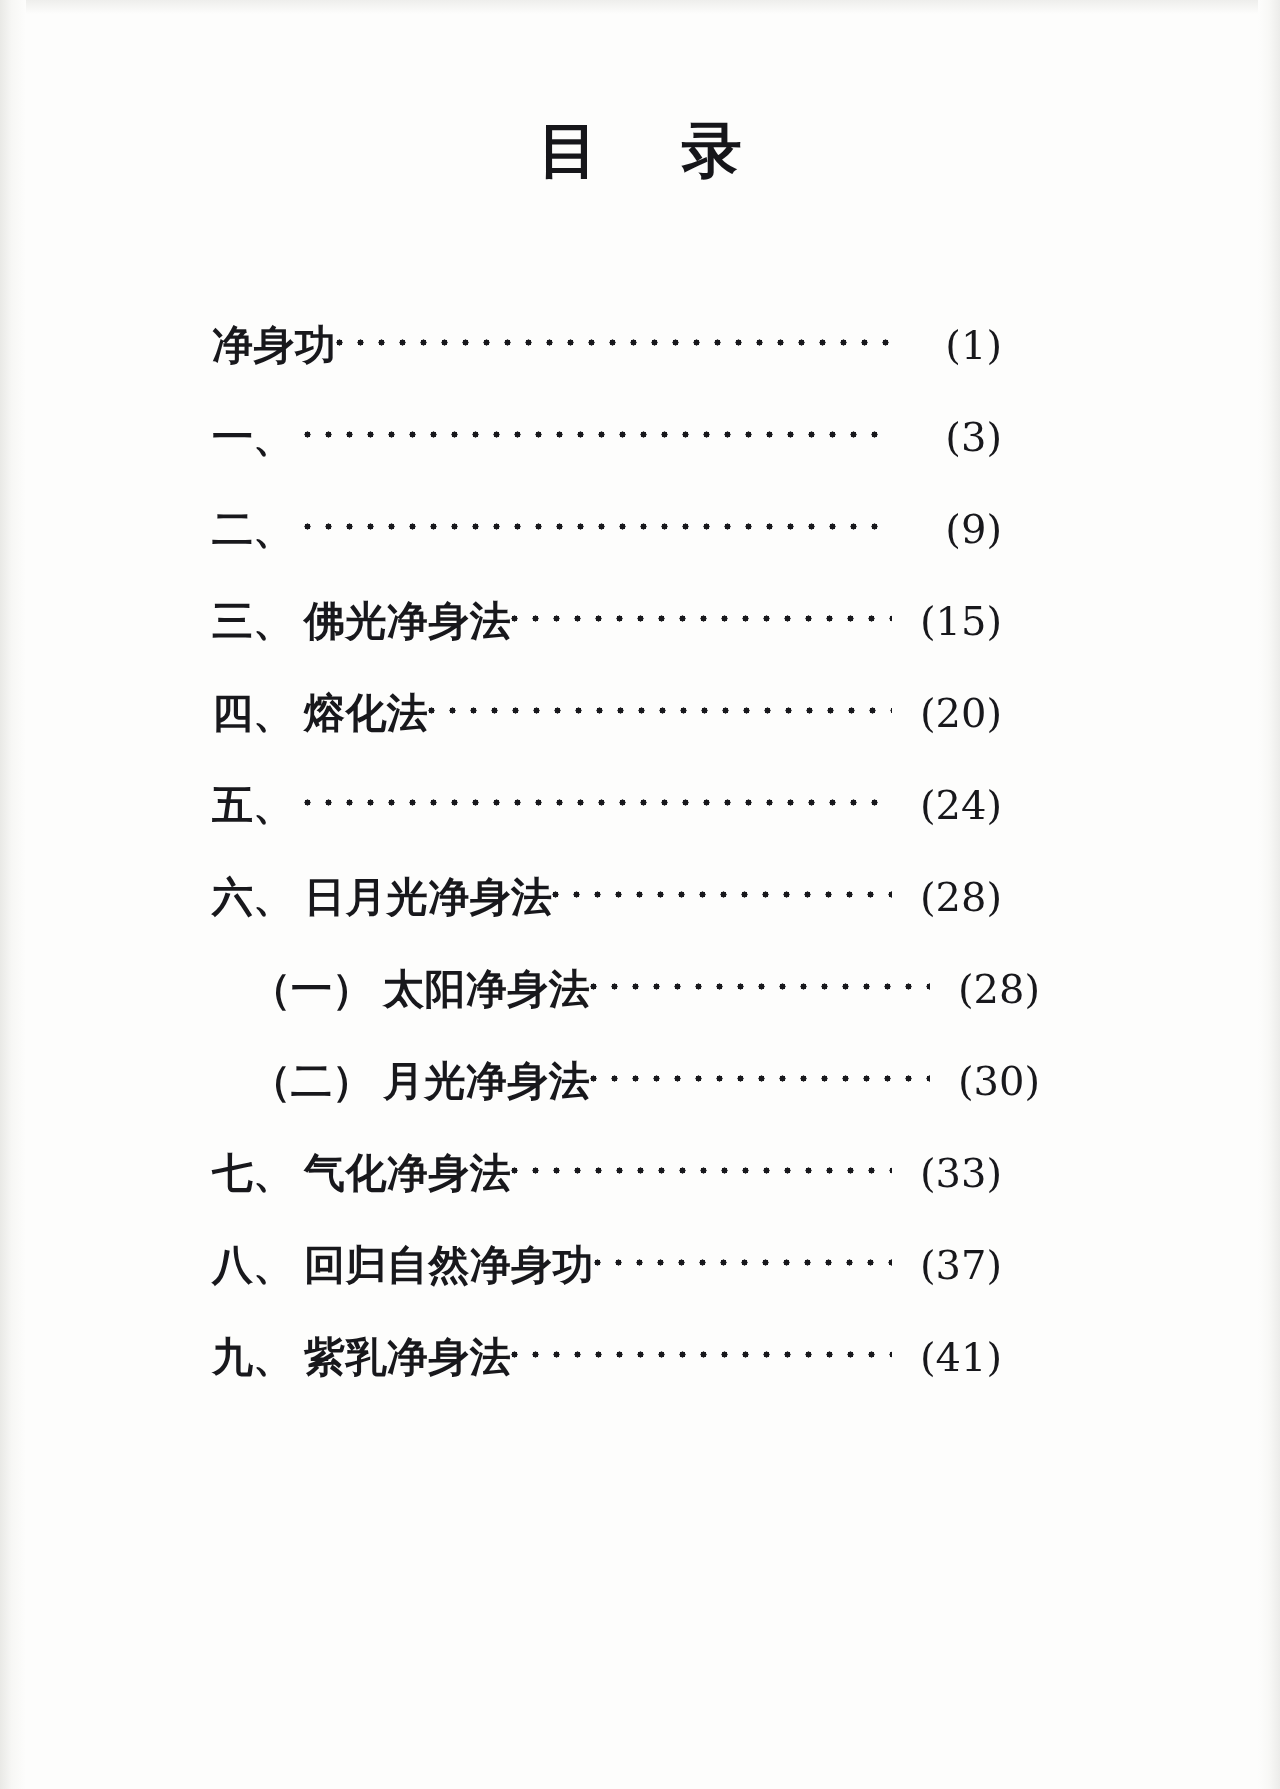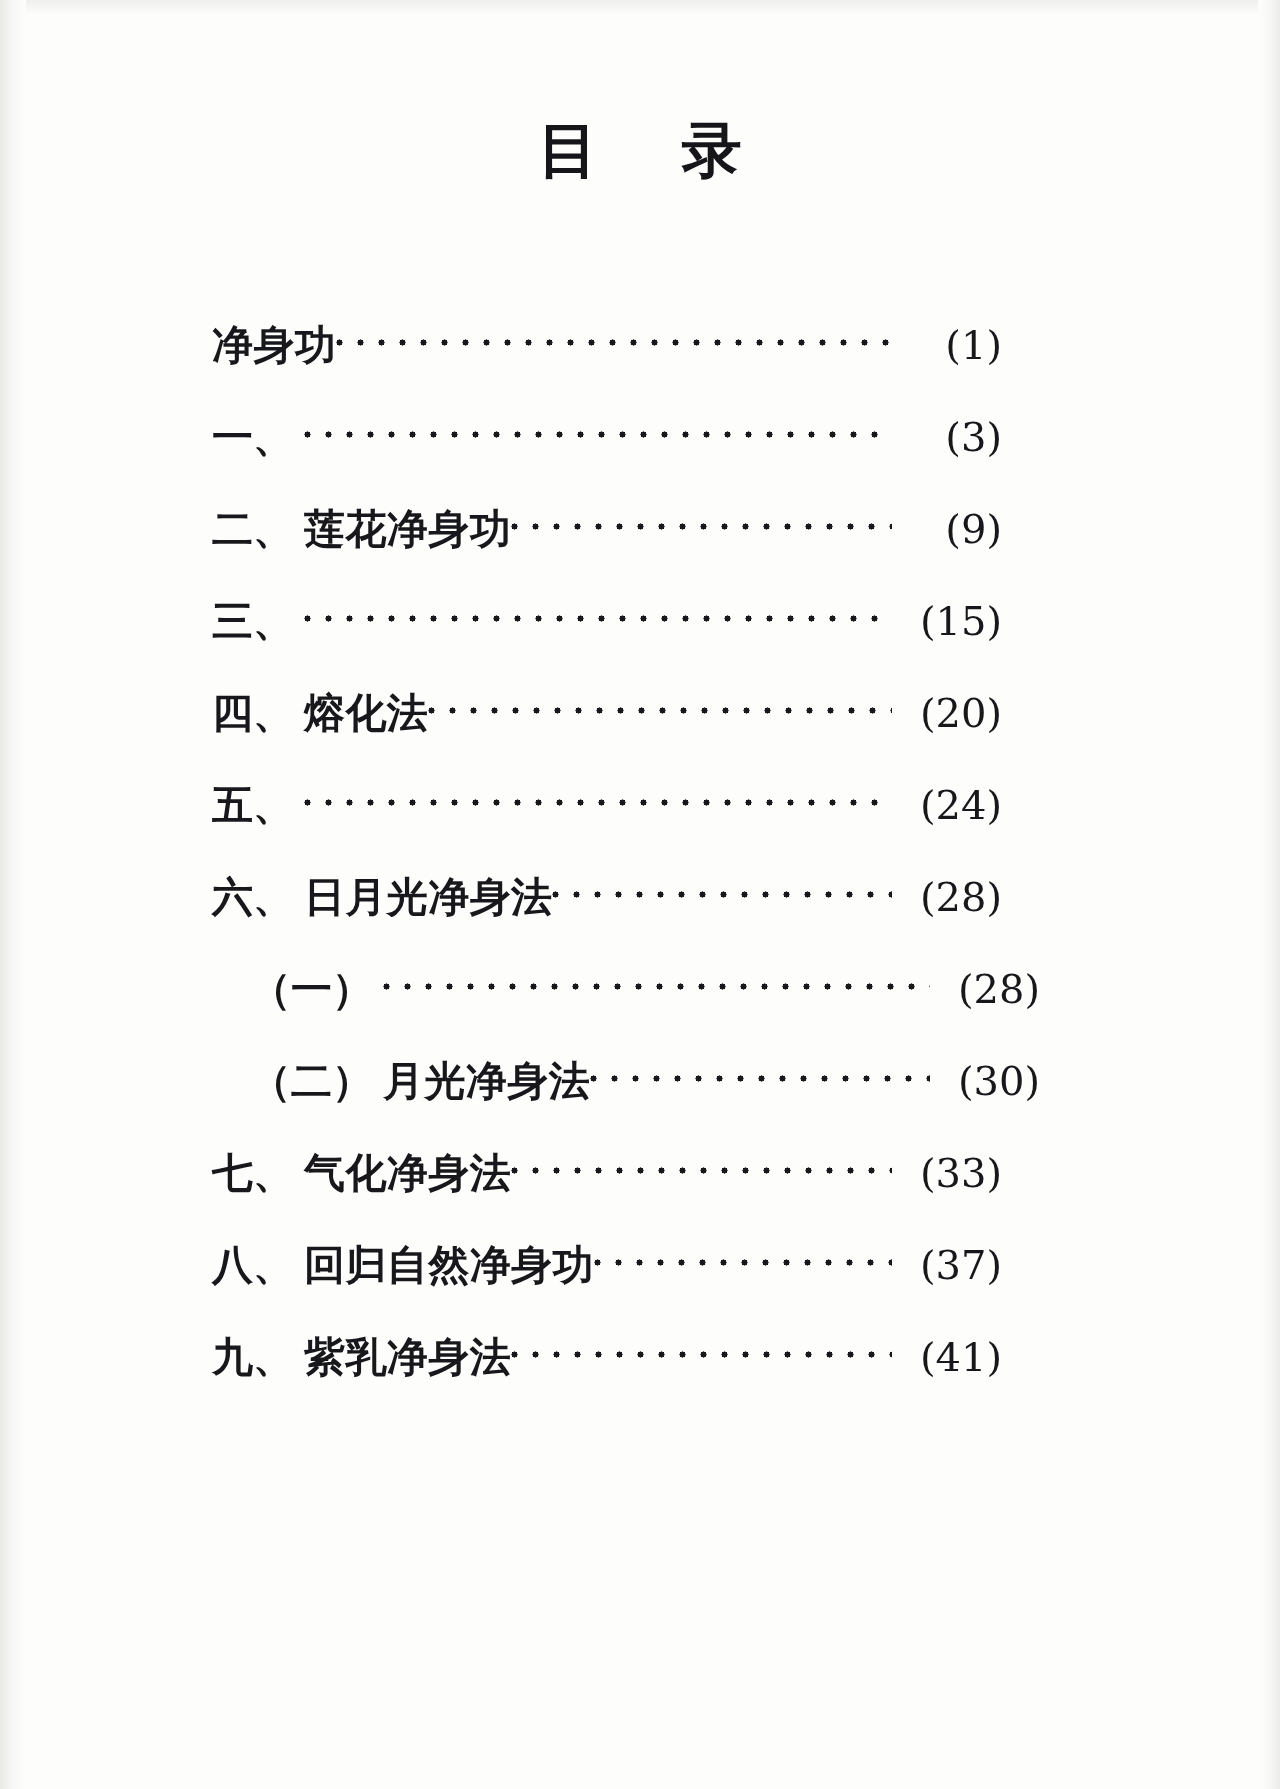--- a/index.html
+++ b/index.html
@@ -153,26 +153,26 @@
         <span class="entry-leader"></span>
         <span class="entry-page">(1)</span>
       </div>
       <div class="toc-entry level-1">
         <span class="entry-marker">一、</span>
         <span class="entry-leader"></span>
         <span class="entry-page">(3)</span>
       </div>
       <div class="toc-entry level-1">
         <span class="entry-marker">二、</span>
-        <span class="entry-label">莲花净身功</span>
         <span class="entry-leader"></span>
         <span class="entry-page">(9)</span>
       </div>
       <div class="toc-entry level-1">
         <span class="entry-marker">三、</span>
+        <span class="entry-label">佛光净身法</span>
         <span class="entry-leader"></span>
         <span class="entry-page">(15)</span>
       </div>
       <div class="toc-entry level-1">
         <span class="entry-marker">四、</span>
         <span class="entry-label">熔化法</span>
         <span class="entry-leader"></span>
         <span class="entry-page">(20)</span>
       </div>
       <div class="toc-entry level-1">
@@ -181,20 +181,21 @@
         <span class="entry-page">(24)</span>
       </div>
       <div class="toc-entry level-1">
         <span class="entry-marker">六、</span>
         <span class="entry-label">日月光净身法</span>
         <span class="entry-leader"></span>
         <span class="entry-page">(28)</span>
       </div>
       <div class="toc-entry level-2">
         <span class="entry-marker">（一）</span>
+        <span class="entry-label">太阳净身法</span>
         <span class="entry-leader"></span>
         <span class="entry-page">(28)</span>
       </div>
       <div class="toc-entry level-2">
         <span class="entry-marker">（二）</span>
         <span class="entry-label">月光净身法</span>
         <span class="entry-leader"></span>
         <span class="entry-page">(30)</span>
       </div>
       <div class="toc-entry level-1">

